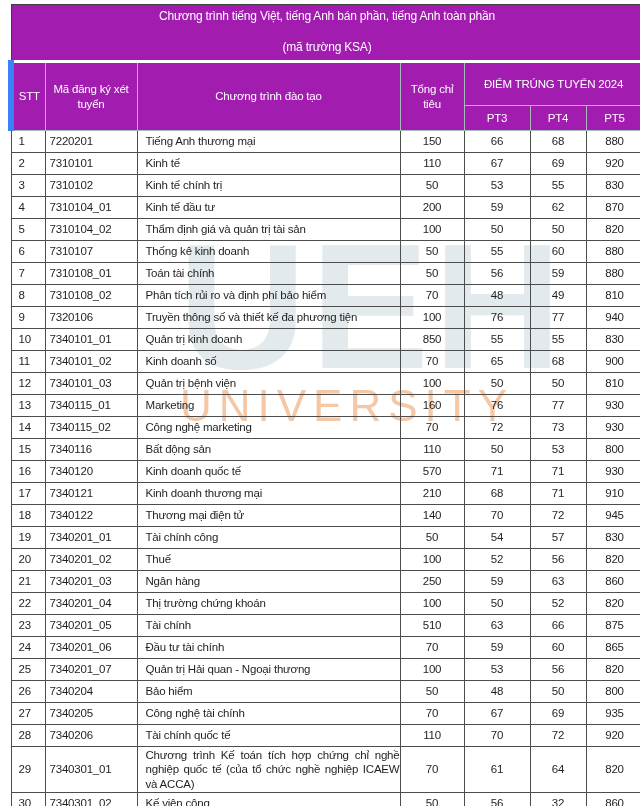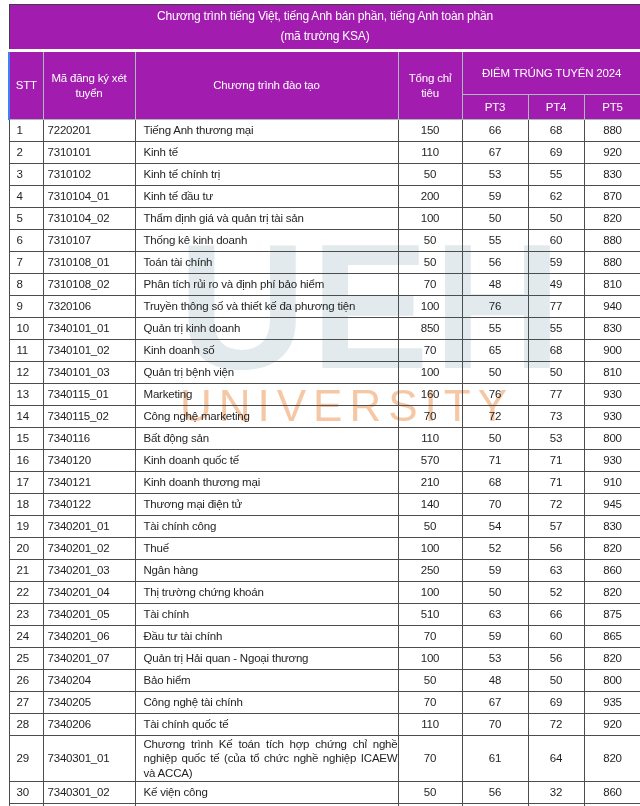--- a/index.html
+++ b/index.html
@@ -73,27 +73,27 @@
     padding: 2px 2px;
     line-height: 1.25;
     vertical-align: middle;
   }
   th.title-cell {
     font-size: 12px;
     border: 1px solid #3f3f3f;
     border-bottom: 3px solid #ffffff;
     padding: 4px 2px 5px 2px;
   }
-  th.title-cell .t2 { margin-top: 5px; }
+  th.title-cell .t2 { margin-top: 16px; }
   tr.hdr-main th { height: 38px; }
   tr.hdr-pt th { height: 20px; }
 
   
   table.adm { border: 1px solid #3f3f3f; }
-  thead th.edge-l { border-left: 2px solid #3b82f6; }
+  thead th.edge-l { border-left: 6px solid #3b82f6; }
   thead th.edge-r { border-right: 1px solid #3f3f3f; margin-top: 39px; }
 
   tbody td {
     border: 1px solid #4d4d4d;
     font-size: 11.5px;
     letter-spacing: -0.2px;
     color: #1f1f1f;
     background: transparent;
     height: 19px;
     padding: 1px 4px;

